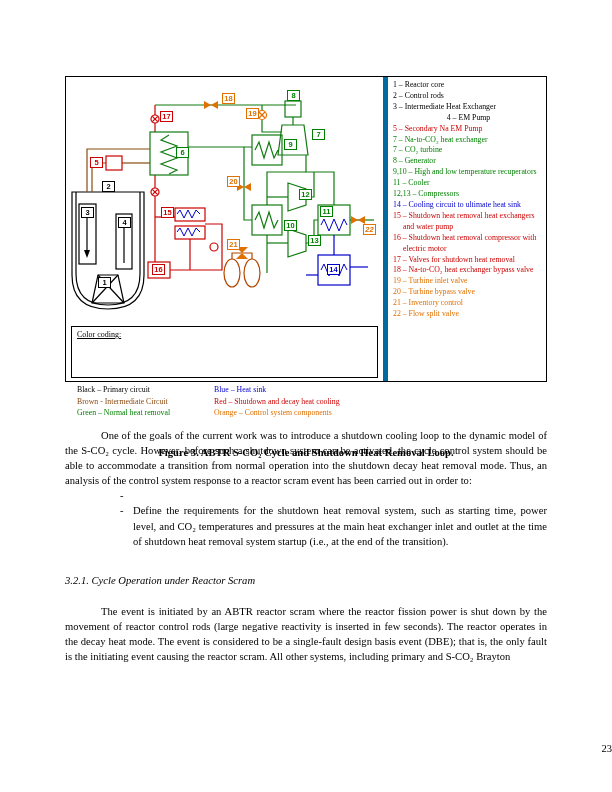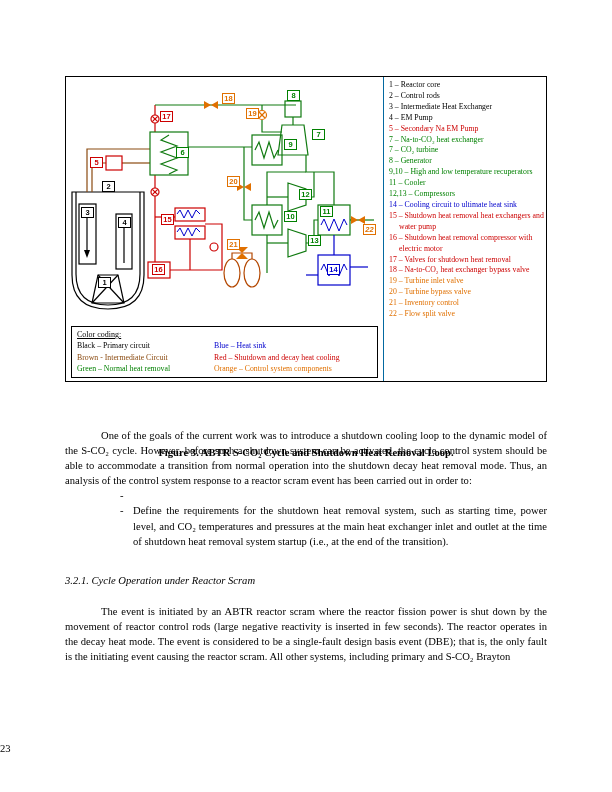--- a/index.html
+++ b/index.html
@@ -17,51 +17,51 @@
   .diagram-area { position:absolute; left:0; top:0; width:317px; height:246px; }
   .diagram-svg { position:absolute; left:0; top:0; }
   .label-layer { position:absolute; left:0; top:0; width:317px; height:246px; }
   .dlabel {
     position:absolute; min-width:13px; height:11px; padding:0 1px;
     border:1px solid; background:#fff; font-size:7.5px; line-height:9.5px;
     text-align:center; font-family:"Liberation Sans", sans-serif; font-weight:bold;
   }
   .legend-panel {
     position:absolute; left:317px; top:0; width:163px; height:304px;
-    border-left:1px solid #0369a1; padding:3px 2px 2px 5px;
+    border-left:5px solid #0369a1; padding:3px 2px 2px 5px;
   }
   .legend-item {
     font-size:7.8px; line-height:10.9px; padding-left:10px; text-indent:-10px;
   }
   .color-coding {
     position:absolute; left:5px; top:249px; width:307px; height:52px;
     border:1px solid #000; padding:2px 5px;
   }
   .cc-title { font-size:8px; text-decoration:underline; line-height:11px; }
-  .cc-cols { display:flex; }
+  .cc-cols { display:flex;margin-top:44px; }
   .cc-col1 { width:137px; }
   .cc-col2 { flex:1; }
   .cc-row { font-size:7.8px; line-height:11.5px; white-space:nowrap; }
   
   .caption {
     position:absolute; left:65px; top:399px; width:482px;
     text-align:center; font-weight:bold; font-size:10.6px;margin-top:48px;
   }
   .body-text {
     position:absolute; left:65px; top:428px; width:482px;
     font-size:10.6px; line-height:15.1px; text-align:justify;
   }
   .para-indent { text-indent:36px; }
   .bullet-row { display:flex; }
   .bullet-marker { flex:none; width:13px; margin-left:55px; }
   .bullet-text { flex:1; text-align:justify; }
   .section-heading { font-style:italic; margin-top:24px; margin-bottom:16px; text-align:left; }
   .page-number {
     position:absolute; left:0; bottom:38px; width:612px;
-    text-align:left; font-size:10.6px;
+    text-align:right; font-size:10.6px;
   }
 </style>
 </head>
 <body>
 
 <div class="page">
 
   <div class="figure-box">
 
     <div class="diagram-area">
@@ -171,26 +171,26 @@
       <div class="label-layer">
           <div class="dlabel" style="left: 32px; top: 200px; color: rgb(0, 0, 0); border-color: rgb(0, 0, 0);">1</div>
           <div class="dlabel" style="left: 36px; top: 104px; color: rgb(0, 0, 0); border-color: rgb(0, 0, 0);">2</div>
           <div class="dlabel" style="left: 15px; top: 130px; color: rgb(0, 0, 0); border-color: rgb(0, 0, 0);">3</div>
           <div class="dlabel" style="left: 52px; top: 140px; color: rgb(0, 0, 0); border-color: rgb(0, 0, 0);">4</div>
           <div class="dlabel" style="left: 24px; top: 80px; color: rgb(204, 0, 0); border-color: rgb(204, 0, 0);">5</div>
           <div class="dlabel" style="left: 110px; top: 70px; color: rgb(0, 128, 0); border-color: rgb(0, 128, 0);">6</div>
           <div class="dlabel" style="left: 246px; top: 52px; color: rgb(0, 128, 0); border-color: rgb(0, 128, 0);">7</div>
           <div class="dlabel" style="left: 221px; top: 13px; color: rgb(0, 128, 0); border-color: rgb(0, 128, 0);">8</div>
           <div class="dlabel" style="left: 218px; top: 62px; color: rgb(0, 128, 0); border-color: rgb(0, 128, 0);">9</div>
-          <div class="dlabel" style="left: 218px; top: 134px; color: rgb(0, 128, 0); border-color: rgb(0, 128, 0);">10</div>
+          <div class="dlabel" style="left: 218px; top: 143px; color: rgb(0, 128, 0); border-color: rgb(0, 128, 0);">10</div>
           <div class="dlabel" style="left: 254px; top: 129px; color: rgb(0, 128, 0); border-color: rgb(0, 128, 0);">11</div>
           <div class="dlabel" style="left: 233px; top: 112px; color: rgb(0, 128, 0); border-color: rgb(0, 128, 0);">12</div>
           <div class="dlabel" style="left: 242px; top: 158px; color: rgb(0, 128, 0); border-color: rgb(0, 128, 0);">13</div>
           <div class="dlabel" style="left: 261px; top: 187px; color: rgb(0, 0, 204); border-color: rgb(0, 0, 204);">14</div>
-          <div class="dlabel" style="left: 95px; top: 137px; color: rgb(204, 0, 0); border-color: rgb(204, 0, 0);">15</div>
+          <div class="dlabel" style="left: 95px; top: 130px; color: rgb(204, 0, 0); border-color: rgb(204, 0, 0);">15</div>
           <div class="dlabel" style="left: 86px; top: 187px; color: rgb(204, 0, 0); border-color: rgb(204, 0, 0);">16</div>
           <div class="dlabel" style="left: 94px; top: 34px; color: rgb(204, 0, 0); border-color: rgb(204, 0, 0);">17</div>
           <div class="dlabel" style="left: 156px; top: 16px; color: rgb(224, 112, 0); border-color: rgb(224, 112, 0);">18</div>
           <div class="dlabel" style="left: 180px; top: 31px; color: rgb(224, 112, 0); border-color: rgb(224, 112, 0);">19</div>
           <div class="dlabel" style="left: 161px; top: 99px; color: rgb(224, 112, 0); border-color: rgb(224, 112, 0);">20</div>
           <div class="dlabel" style="left: 161px; top: 162px; color: rgb(224, 112, 0); border-color: rgb(224, 112, 0);">21</div>
           <div class="dlabel" style="left: 297px; top: 147px; color: rgb(224, 112, 0); border-color: rgb(224, 112, 0); font-style: italic;">22</div>
         </div>
 
       <div class="color-coding">
@@ -207,21 +207,21 @@
               <div class="cc-row" style="color: rgb(224, 112, 0);">Orange – Control system components</div>
             </div>
         </div>
       </div>
     </div>
 
     <div class="legend-panel">
         <div class="legend-item" style="color: rgb(0, 0, 0);">1 – Reactor core</div>
         <div class="legend-item" style="color: rgb(0, 0, 0);">2 – Control rods</div>
         <div class="legend-item" style="color: rgb(0, 0, 0);">3 – Intermediate Heat Exchanger</div>
-        <div class="legend-item" style="color: rgb(0, 0, 0);">4 – EM Pump</div>
+        <div class="legend-item" style="color: rgb(0, 0, 0); text-align: center;">4 – EM Pump</div>
         <div class="legend-item" style="color: rgb(204, 0, 0);">5 – Secondary Na EM Pump</div>
         <div class="legend-item" style="color: rgb(0, 128, 0);">7 – Na-to-CO₂ heat exchanger</div>
         <div class="legend-item" style="color: rgb(0, 128, 0);">7 – CO₂ turbine</div>
         <div class="legend-item" style="color: rgb(0, 128, 0);">8 – Generator</div>
         <div class="legend-item" style="color: rgb(0, 128, 0);">9,10 – High and low temperature recuperators</div>
         <div class="legend-item" style="color: rgb(0, 128, 0);">11 – Cooler</div>
         <div class="legend-item" style="color: rgb(0, 128, 0);">12,13 – Compressors</div>
         <div class="legend-item" style="color: rgb(0, 0, 204);">14 – Cooling circuit to ultimate heat sink</div>
         <div class="legend-item" style="color: rgb(204, 0, 0);">15 – Shutdown heat removal heat exchangers and water pump</div>
         <div class="legend-item" style="color: rgb(204, 0, 0);">16 – Shutdown heat removal compressor with electric motor</div>

